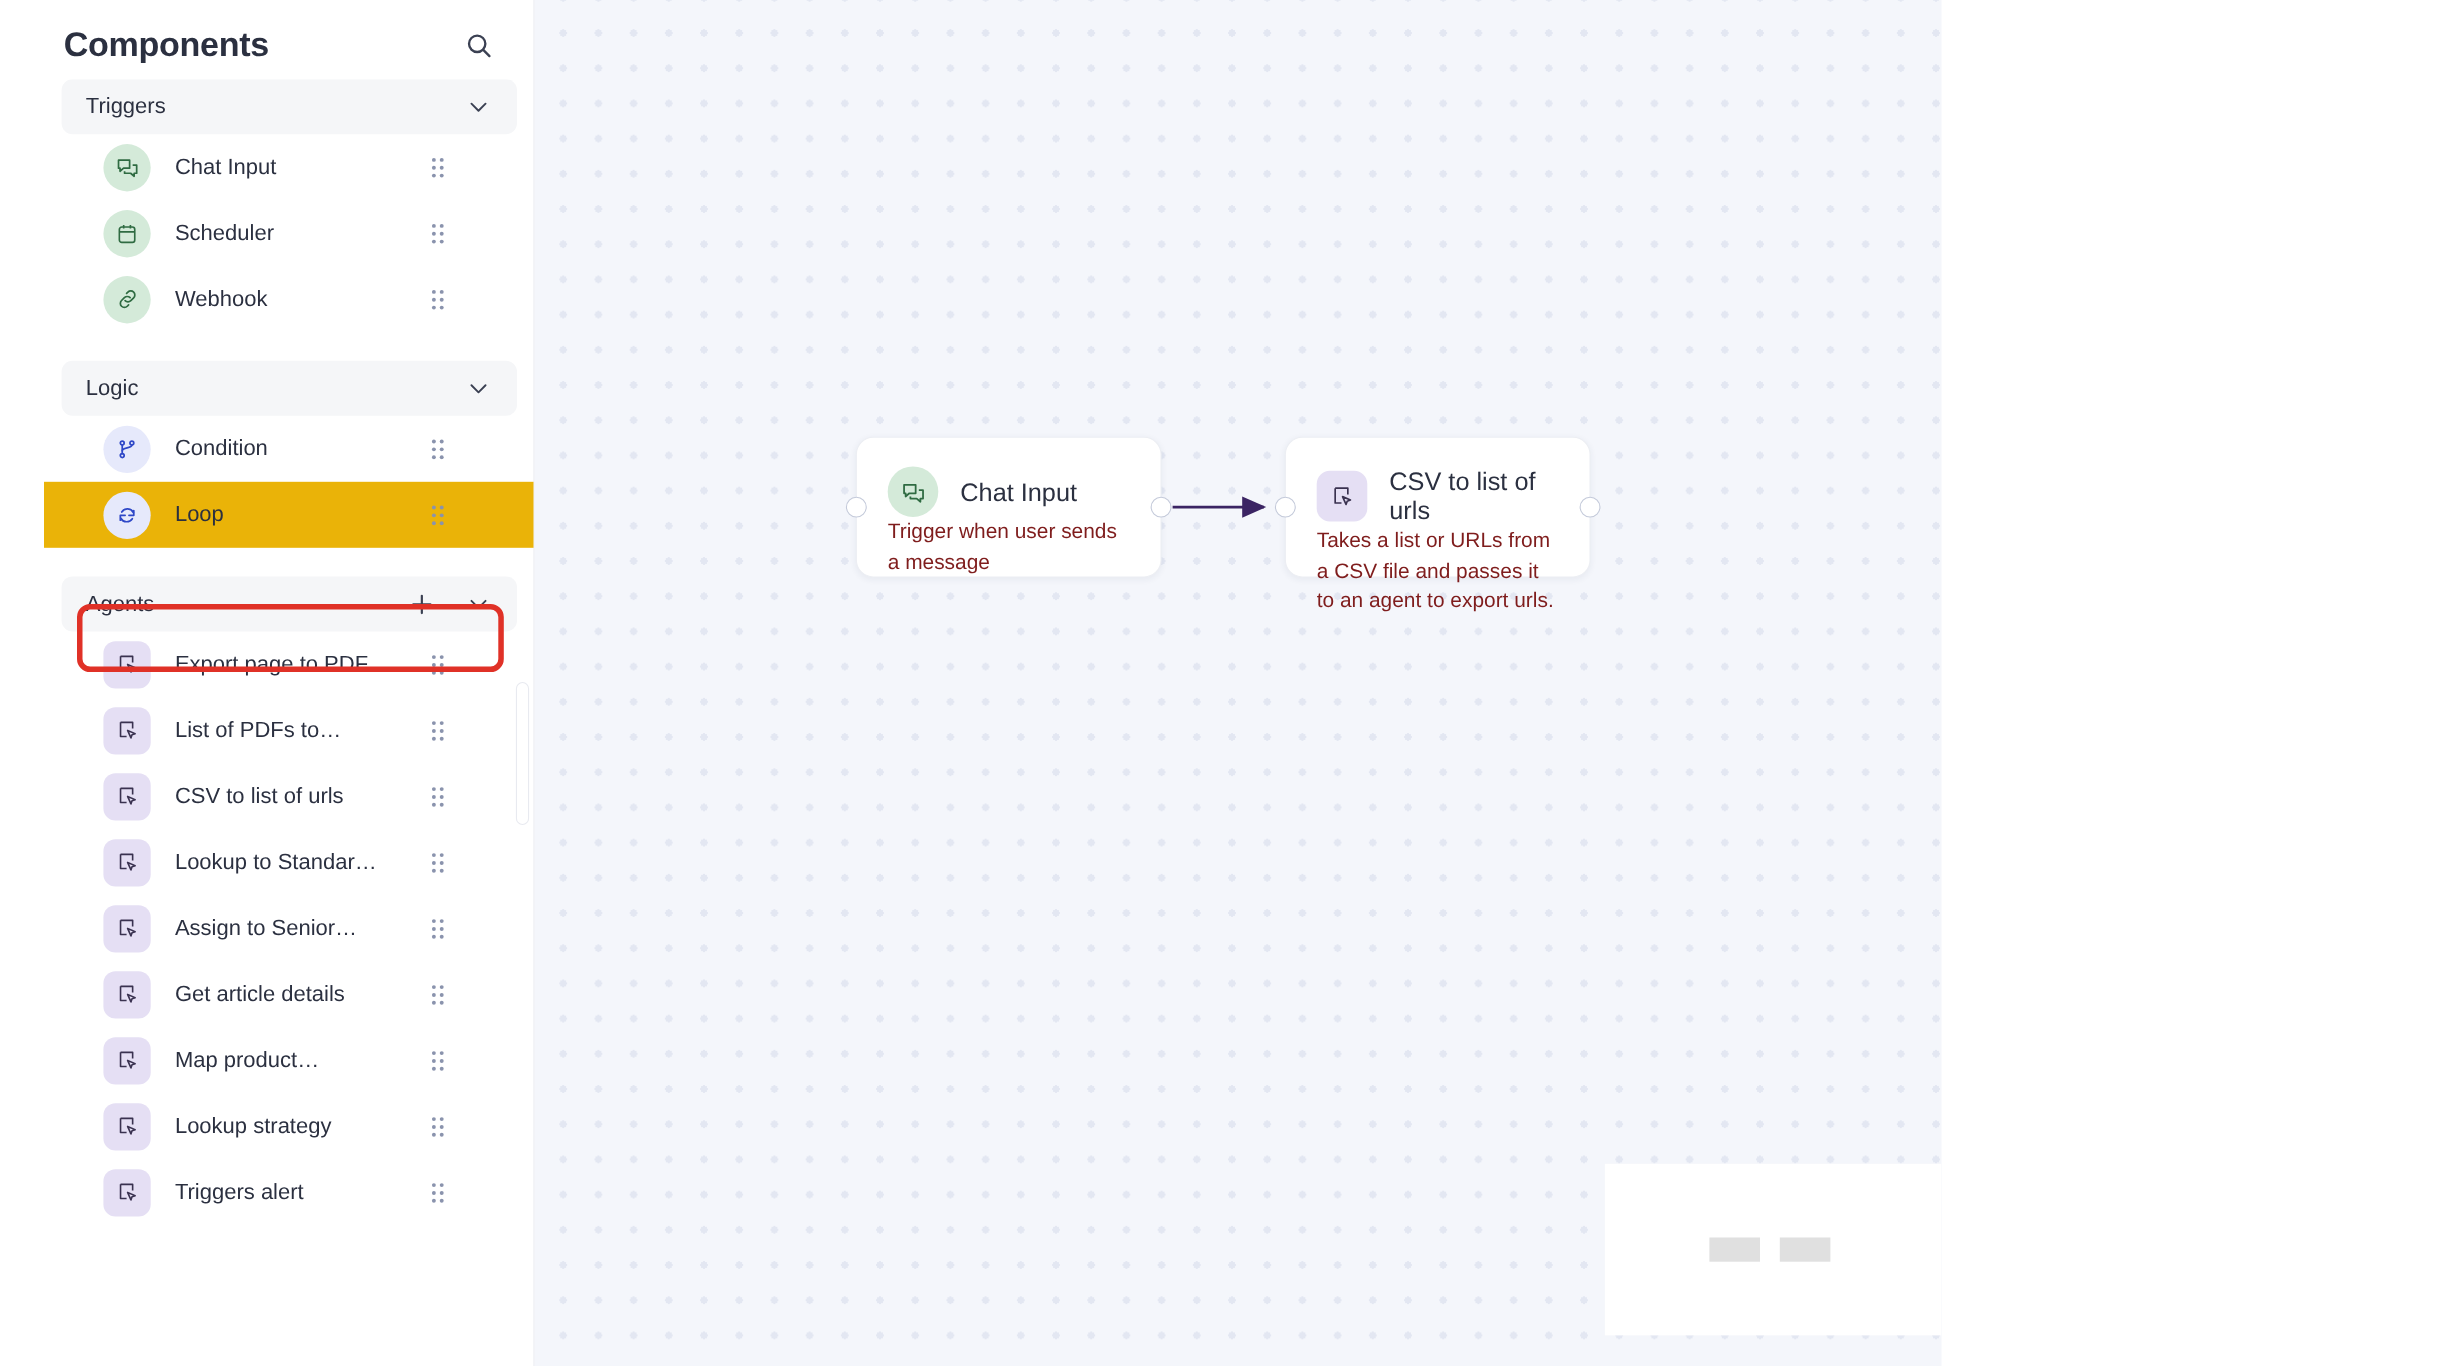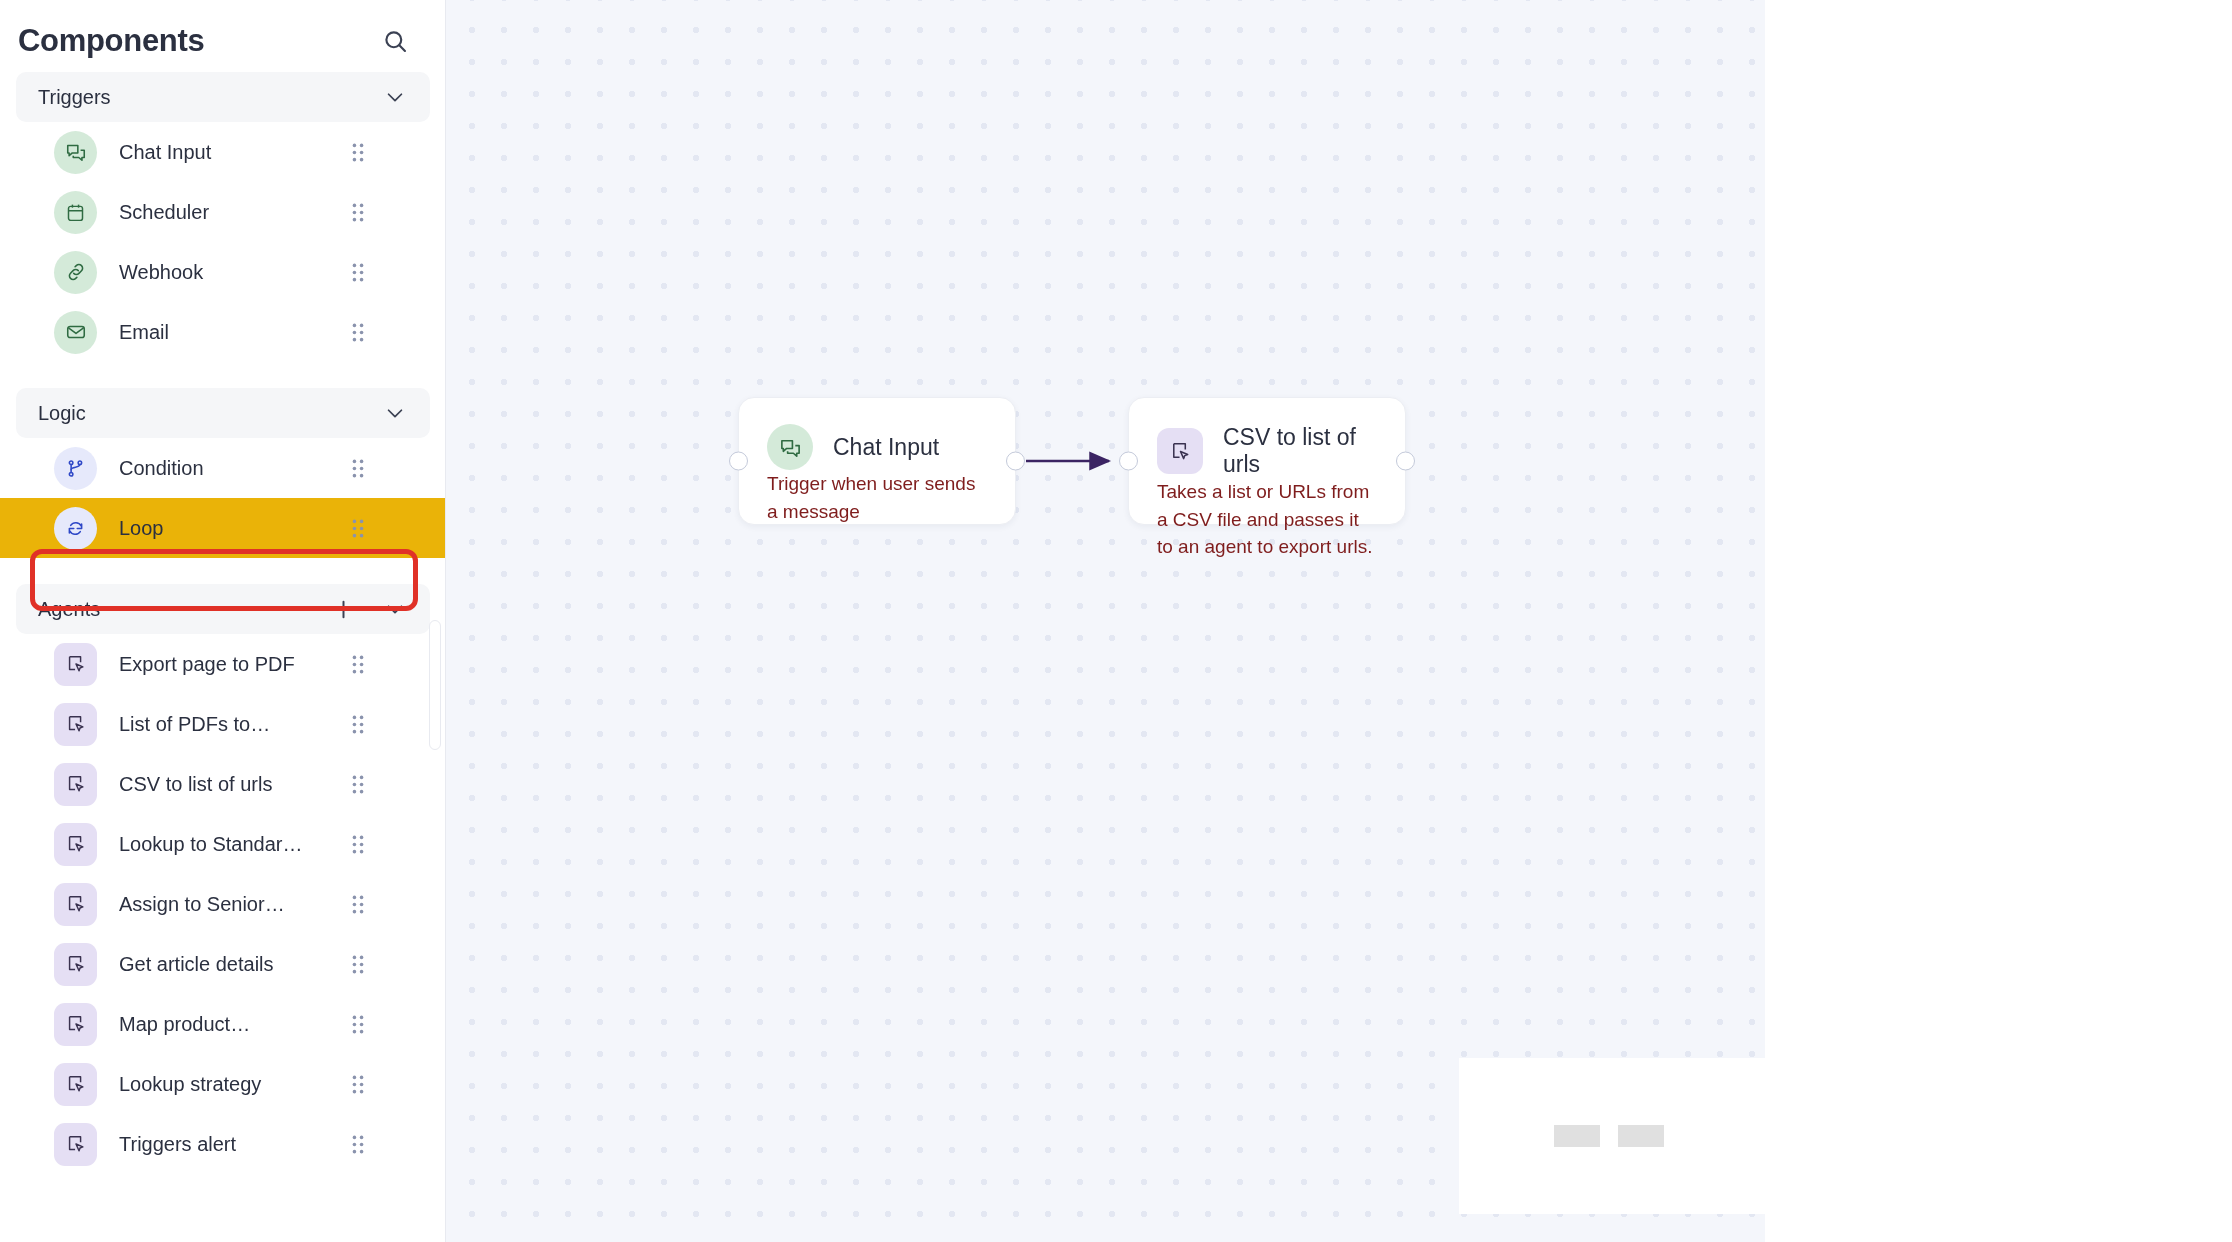--- a/index.html
+++ b/index.html
@@ -10,20 +10,21 @@
     overflow: hidden;
     font-family: "Liberation Sans", sans-serif;
     background: #ffffff;
   }
 
   #app {
     position: relative;
     width: 1765px;
     height: 1242px;
     display: flex;
+    padding-left: 40px;
   }
 
   
   #sidebar {
     position: relative;
     width: 446px;
     height: 1242px;
     background: #ffffff;
     border-right: 1px solid #e8eaf0;
     flex: 0 0 446px;
@@ -338,39 +339,20 @@
               <circle cx="2" cy="2" r="1.5"></circle>
               <circle cx="8" cy="2" r="1.5"></circle>
               <circle cx="2" cy="8" r="1.5"></circle>
               <circle cx="8" cy="8" r="1.5"></circle>
               <circle cx="2" cy="14" r="1.5"></circle>
               <circle cx="8" cy="14" r="1.5"></circle>
             </svg>
         </span>
       </div>
 
-      <div class="comp-row">
-        <span class="comp-icon trigger">
-          <svg width="22" height="22" viewBox="0 0 24 24" fill="none" stroke="#2f6b42" stroke-width="1.7" stroke-linejoin="round">
-              <rect x="3" y="6" width="18" height="12" rx="2.5"></rect>
-              <polyline points="3.8,7.5 12,13.5 20.2,7.5"></polyline>
-            </svg>
-        </span>
-        <span class="comp-label">Email</span>
-        <span class="drag-handle">
-          <svg width="12" height="19" viewBox="0 0 10 16" fill="#8a93ad">
-              <circle cx="2" cy="2" r="1.5"></circle>
-              <circle cx="8" cy="2" r="1.5"></circle>
-              <circle cx="2" cy="8" r="1.5"></circle>
-              <circle cx="8" cy="8" r="1.5"></circle>
-              <circle cx="2" cy="14" r="1.5"></circle>
-              <circle cx="8" cy="14" r="1.5"></circle>
-            </svg>
-        </span>
-      </div>
 
       <div class="group-header" style="margin-top:26px;">
         <span class="group-title">Logic</span>
         <span class="group-actions">
           <span class="icon-btn">
             <svg width="22" height="22" viewBox="0 0 24 24" fill="none" stroke="#3b4153" stroke-width="1.9" stroke-linecap="round" stroke-linejoin="round">
                 <polyline points="5,9 12,16 19,9"></polyline>
               </svg>
           </span>
         </span>

